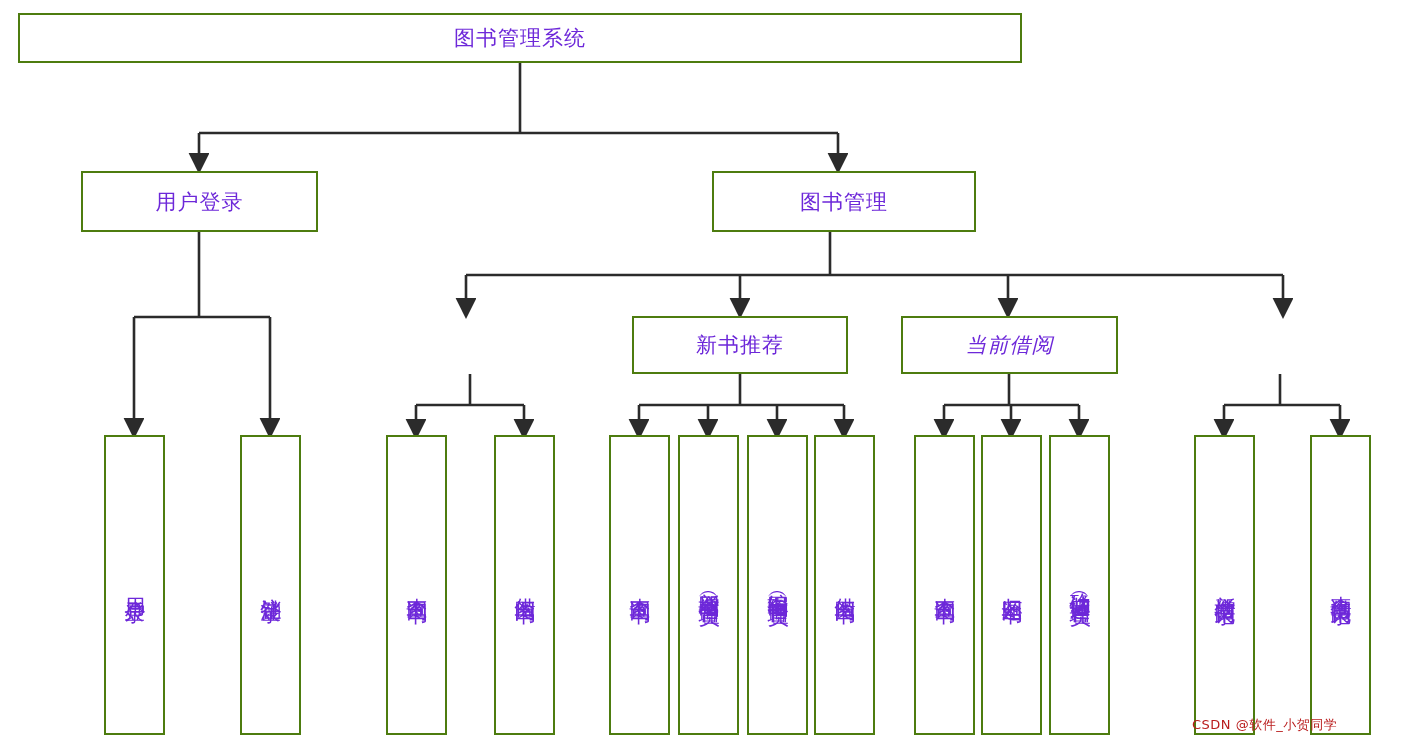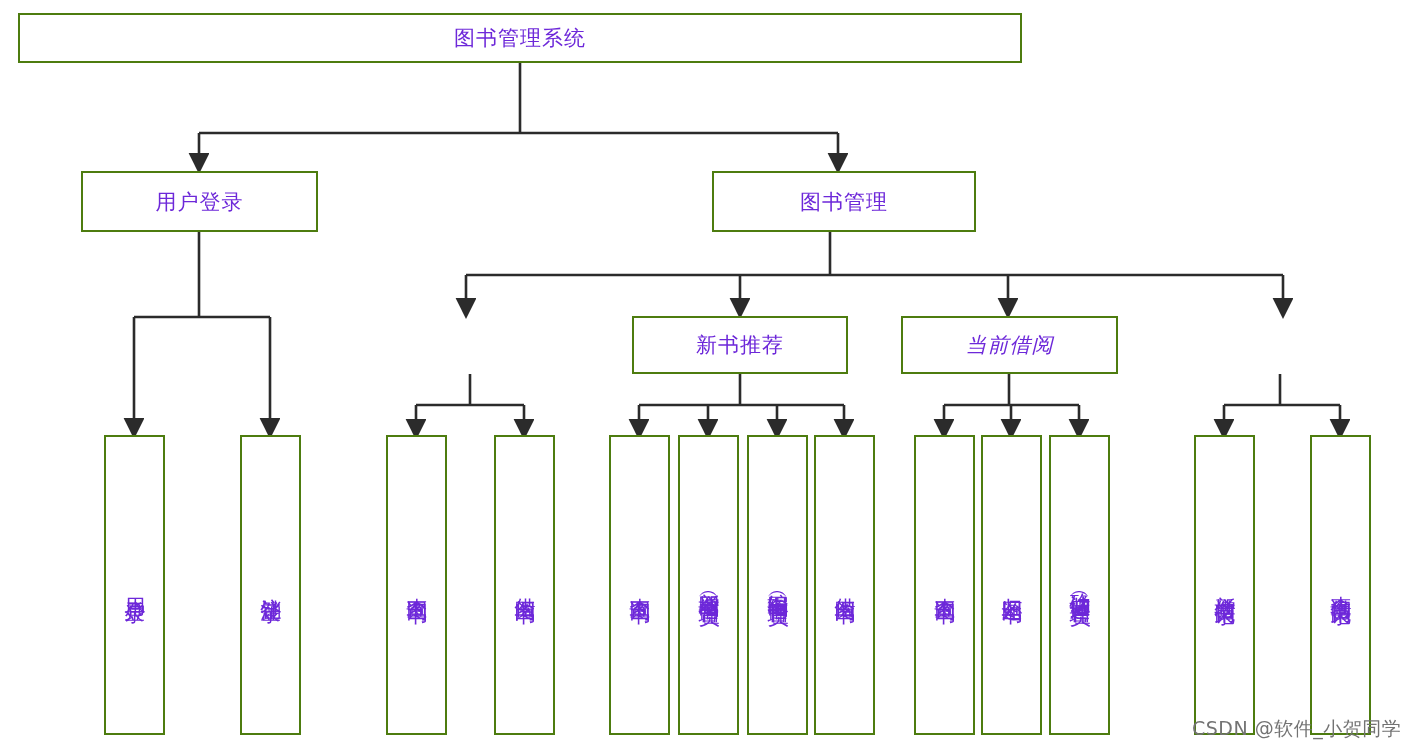--- a/index.html
+++ b/index.html
@@ -49,22 +49,22 @@
     padding: 6px 0;
     align-items: center;
     justify-content: center;
     white-space: nowrap;
   }
   .node .label {
     display: block;
   }
   .watermark {
     position: absolute;
-    font-size: 19px;
-    color: #737373;
+    font-size: 13px;
+    color: #b91c1c;
     white-space: nowrap;
     letter-spacing: 0.5px;
   }
 </style>
 </head>
 <body>
 
 <div id="canvas">
 
   <svg id="edges" viewBox="0 0 1405 747" width="1405" height="747" xmlns="http://www.w3.org/2000/svg">

